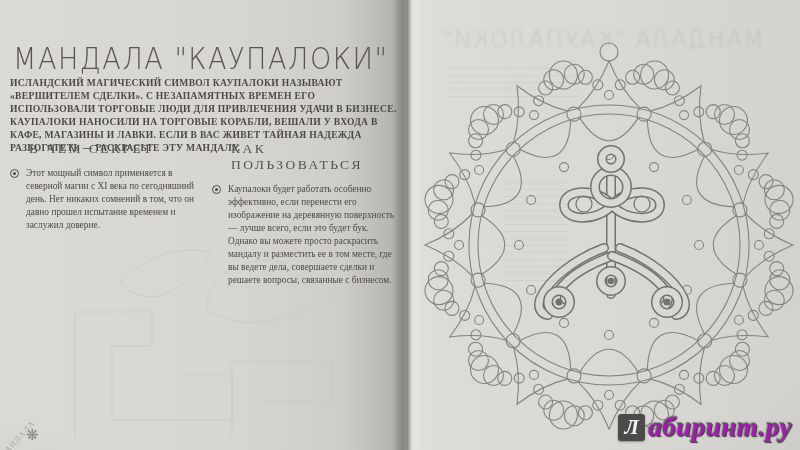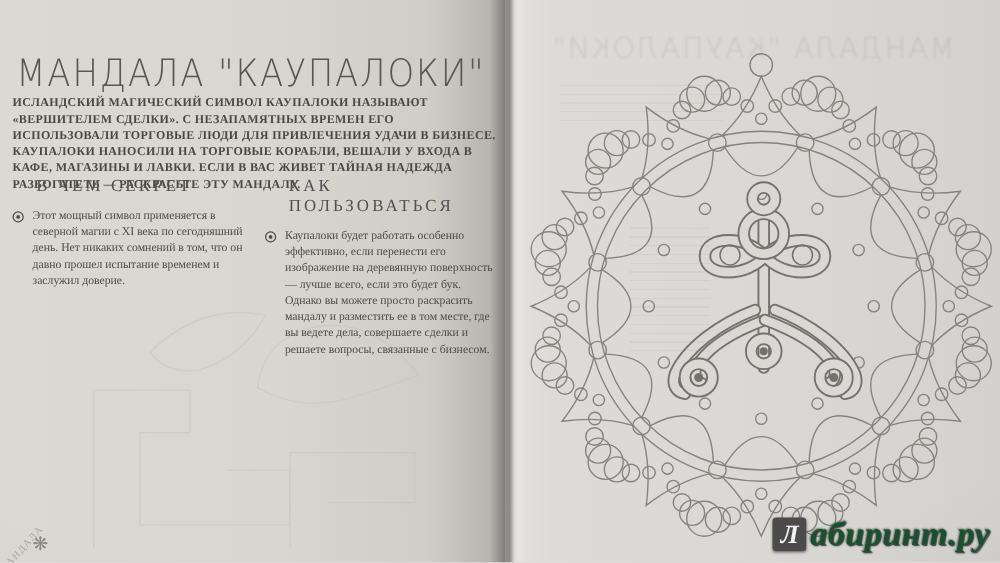--- a/index.html
+++ b/index.html
@@ -40,21 +40,21 @@
   .ghost-lines{position:absolute;opacity:.5;filter:blur(.6px);
     background:repeating-linear-gradient(to bottom,rgba(110,108,102,.16) 0 1px,rgba(110,108,102,0) 1px 7px);}
   .gl-1{left:44px;top:68px;width:130px;height:34px;}
   .gl-2{left:100px;top:182px;width:64px;height:104px;}
 
   
   .watermark{position:absolute;right:8px;bottom:7px;display:flex;align-items:center;gap:3px;}
   .wm-box{width:27px;height:27px;border-radius:3px;background:#4b4b4b;color:#f3f2f0;
     display:flex;align-items:center;justify-content:center;
     font:700 italic 21px "Liberation Serif",serif;box-shadow:0 1px 2px rgba(0,0,0,.35);}
-  .wm-text{font:700 italic 27px "Liberation Serif",serif;color:#14532d;letter-spacing:.5px;
+  .wm-text{font:700 italic 27px "Liberation Serif",serif;color:#a21caf;letter-spacing:.5px;
     text-shadow:1px 1px 1px rgba(55,55,55,.95),-1px -1px 1px rgba(55,55,55,.4),0 0 2px rgba(55,55,55,.5);}
 
   svg{display:block;}
   .ghost-pattern{position:absolute;left:0;top:0;}
 </style>
 </head>
 <body>
 
 <div class="photo">
 

